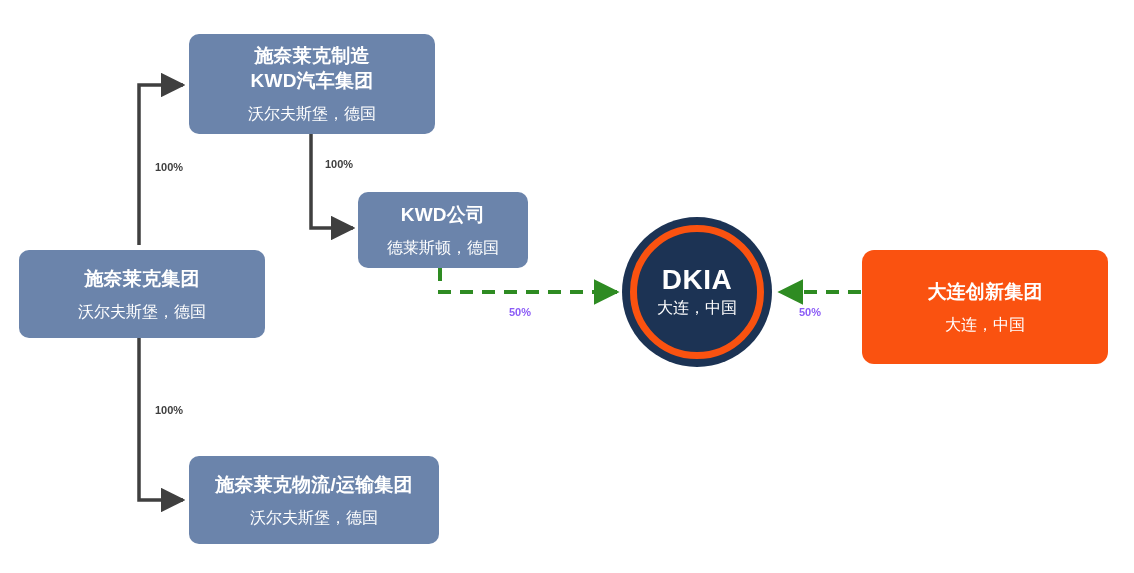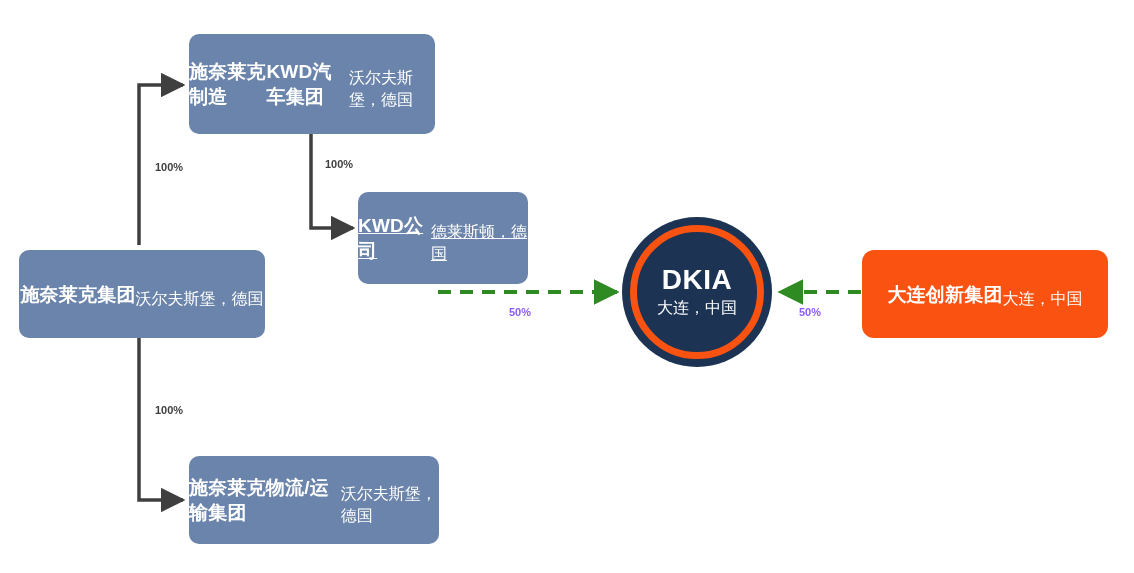--- a/index.html
+++ b/index.html
@@ -23,21 +23,21 @@
     top: 0;
     width: 1134px;
     height: 573px;
     pointer-events: none;
   }
   .node {
     position: absolute;
     box-sizing: border-box;
     border-radius: 10px;
     display: flex;
-    flex-direction: row;
+    flex-direction: column;
     align-items: center;
     justify-content: center;
     color: #ffffff;
   }
   .node.blue   { background: #6b84ab; }
   .node.orange { background: #fa5210; border-radius: 12px; }
 
   .node-title {
     font-weight: bold;
     font-size: 19px;
@@ -121,42 +121,42 @@
 
     <path d="M 861,292 L 780,292" fill="none" stroke="#2e8b22" stroke-width="4" stroke-dasharray="13 9" marker-end="url(#arrow-green)"></path>
   </svg>
 
   <div class="node blue" style="left:189px; top:34px; width:246px; height:100px;">
     <div class="node-title">施奈莱克制造</div>
     <div class="node-title">KWD汽车集团</div>
     <div class="node-sub">沃尔夫斯堡，德国</div>
   </div>
 
-  <div class="node blue" style="left:358px; top:192px; width:170px; height:92px;text-decoration:underline;">
+  <div class="node blue" style="left:358px; top:192px; width:170px; height:76px;">
     <div class="node-title">KWD公司</div>
     <div class="node-sub">德莱斯顿，德国</div>
   </div>
 
   <div class="node blue" style="left:19px; top:250px; width:246px; height:88px;">
     <div class="node-title">施奈莱克集团</div>
     <div class="node-sub">沃尔夫斯堡，德国</div>
   </div>
 
   <div class="node blue" style="left:189px; top:456px; width:250px; height:88px;">
     <div class="node-title">施奈莱克物流/运输集团</div>
     <div class="node-sub">沃尔夫斯堡，德国</div>
   </div>
 
   <div class="circle-node" style="left:622px; top:217px; width:150px; height:150px;">
     <div class="circle-ring"></div>
     <div class="circle-title">DKIA</div>
     <div class="circle-sub">大连，中国</div>
   </div>
 
-  <div class="node orange" style="left:862px; top:250px; width:246px; height:88px;">
+  <div class="node orange" style="left:862px; top:250px; width:246px; height:114px;">
     <div class="node-title">大连创新集团</div>
     <div class="node-sub">大连，中国</div>
   </div>
 
   <div class="edge-label dark" style="left:155px; top:161px;">100%</div>
 
   <div class="edge-label dark" style="left:325px; top:158px;">100%</div>
 
   <div class="edge-label dark" style="left:155px; top:404px;">100%</div>
 

